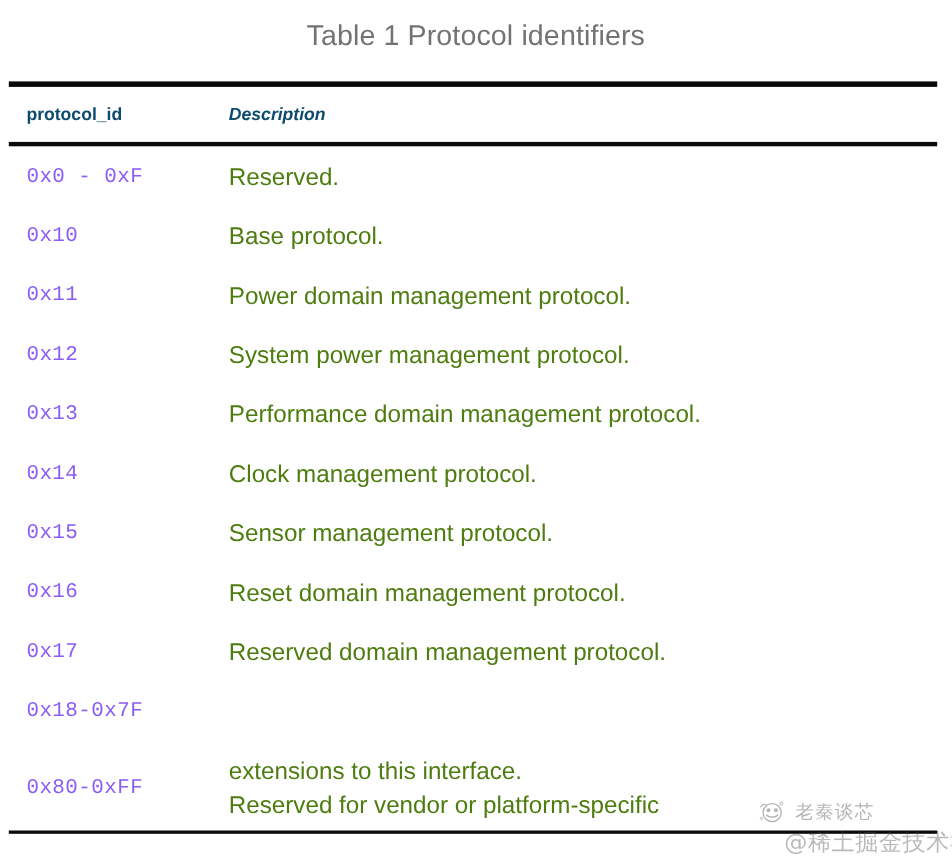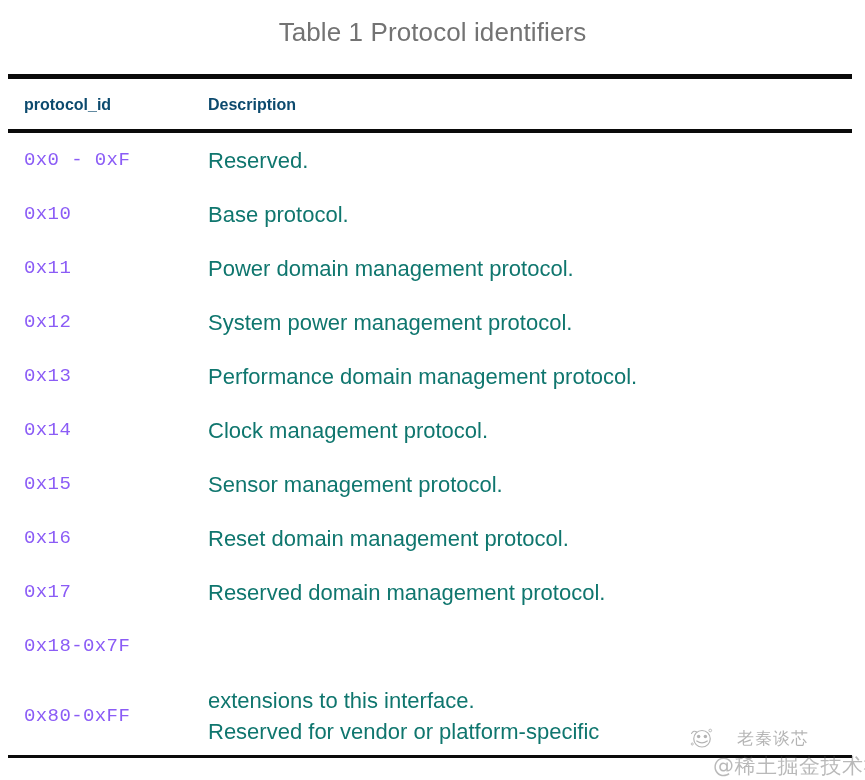--- a/index.html
+++ b/index.html
@@ -53,20 +53,21 @@
   
   .col-id {
     position: absolute;
     left: 24px;
     width: 178px;
   }
   .col-desc {
     position: absolute;
     left: 208px;
     width: 640px;
+    font-style: italic;
   }
 
   
   .header-row {
     position: absolute;
     left: 0;
     top: 92px;
     width: 865px;
     height: 30px;
   }
@@ -112,21 +113,21 @@
     position: absolute;
     left: 208px;
     width: 645px;
     top: 0;
     height: 100%;
     display: flex;
     flex-direction: column;
     justify-content: center;
     font-size: 22px;
     font-weight: 400;
-    color: #0f766e;
+    color: #4d7c0f;
     line-height: 31px;
   }
   .cell-desc .desc-line {
     white-space: nowrap;
   }
 
   
   .watermark {
     position: absolute;
     right: 6px;
@@ -136,21 +137,21 @@
     opacity: 0.38;
     pointer-events: none;
     font-family: "DejaVu Sans", sans-serif;
   }
   .wm-top {
     position: absolute;
     left: 0;
     top: 0;
     display: flex;
     align-items: center;
-    gap: 20px;
+    gap: 6px;
   }
   .wm-logo {
     width: 30px;
     height: 24px;
   }
   .wm-name {
     font-size: 17px;
     color: #3b3b3b;
     letter-spacing: 1px;
     white-space: nowrap;

